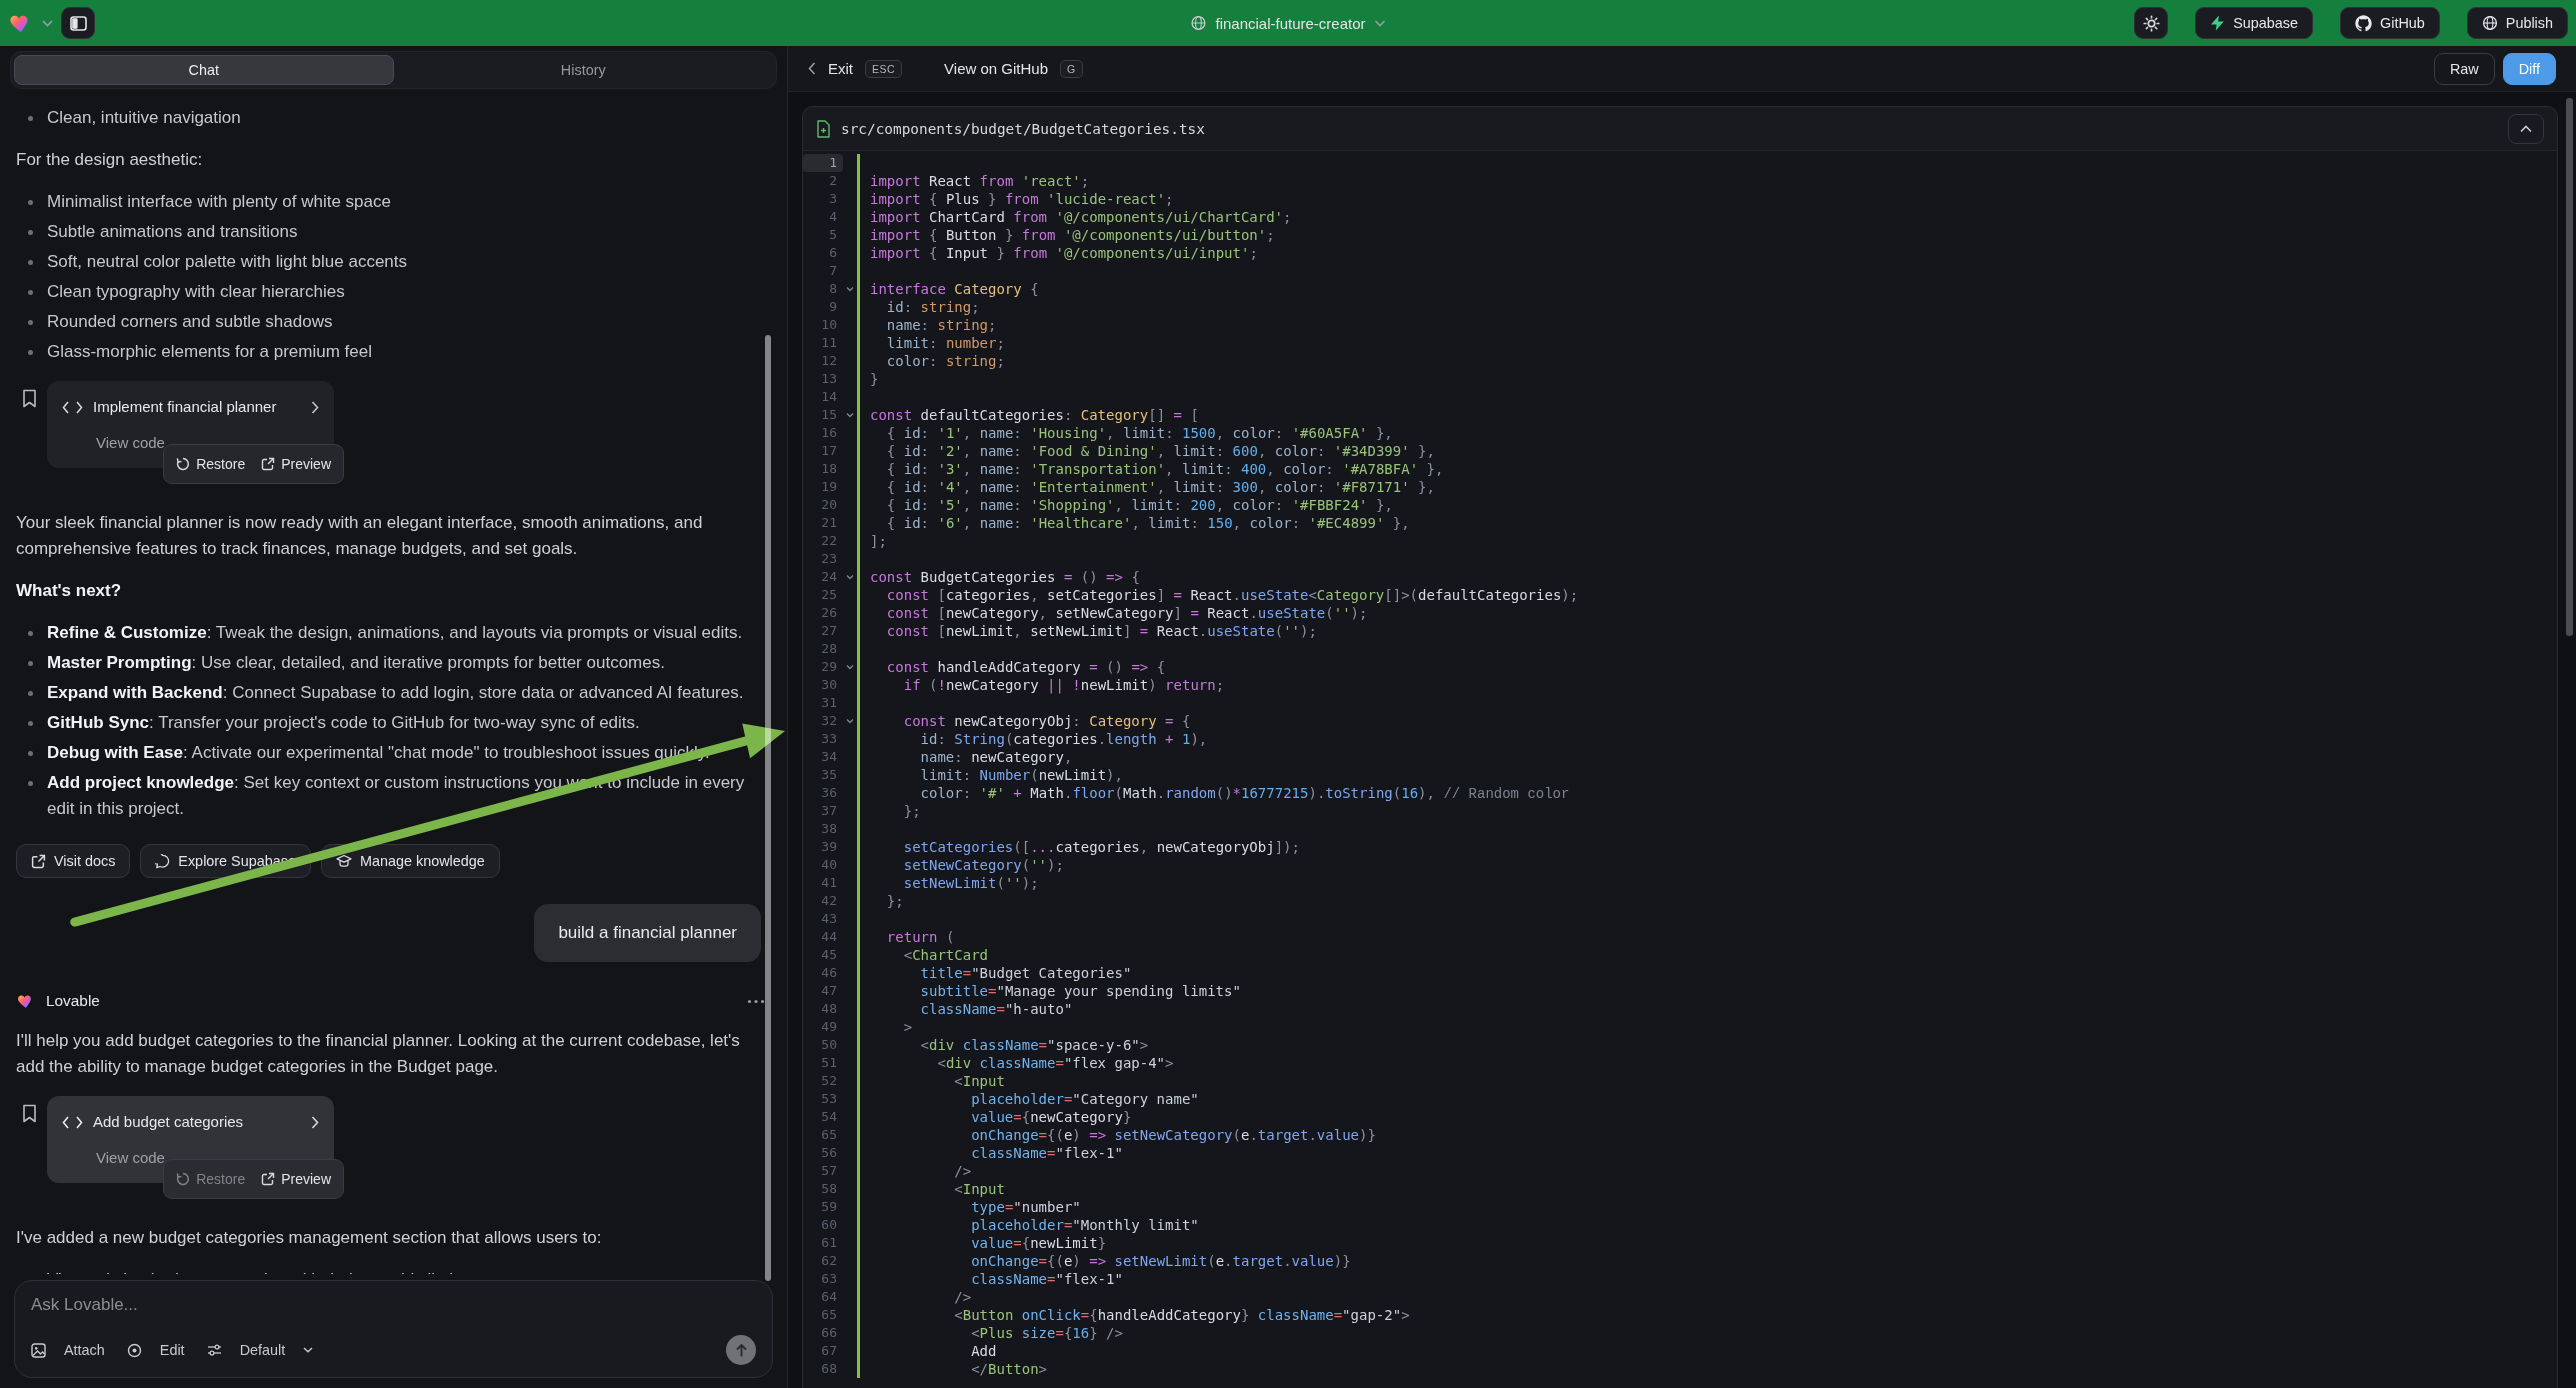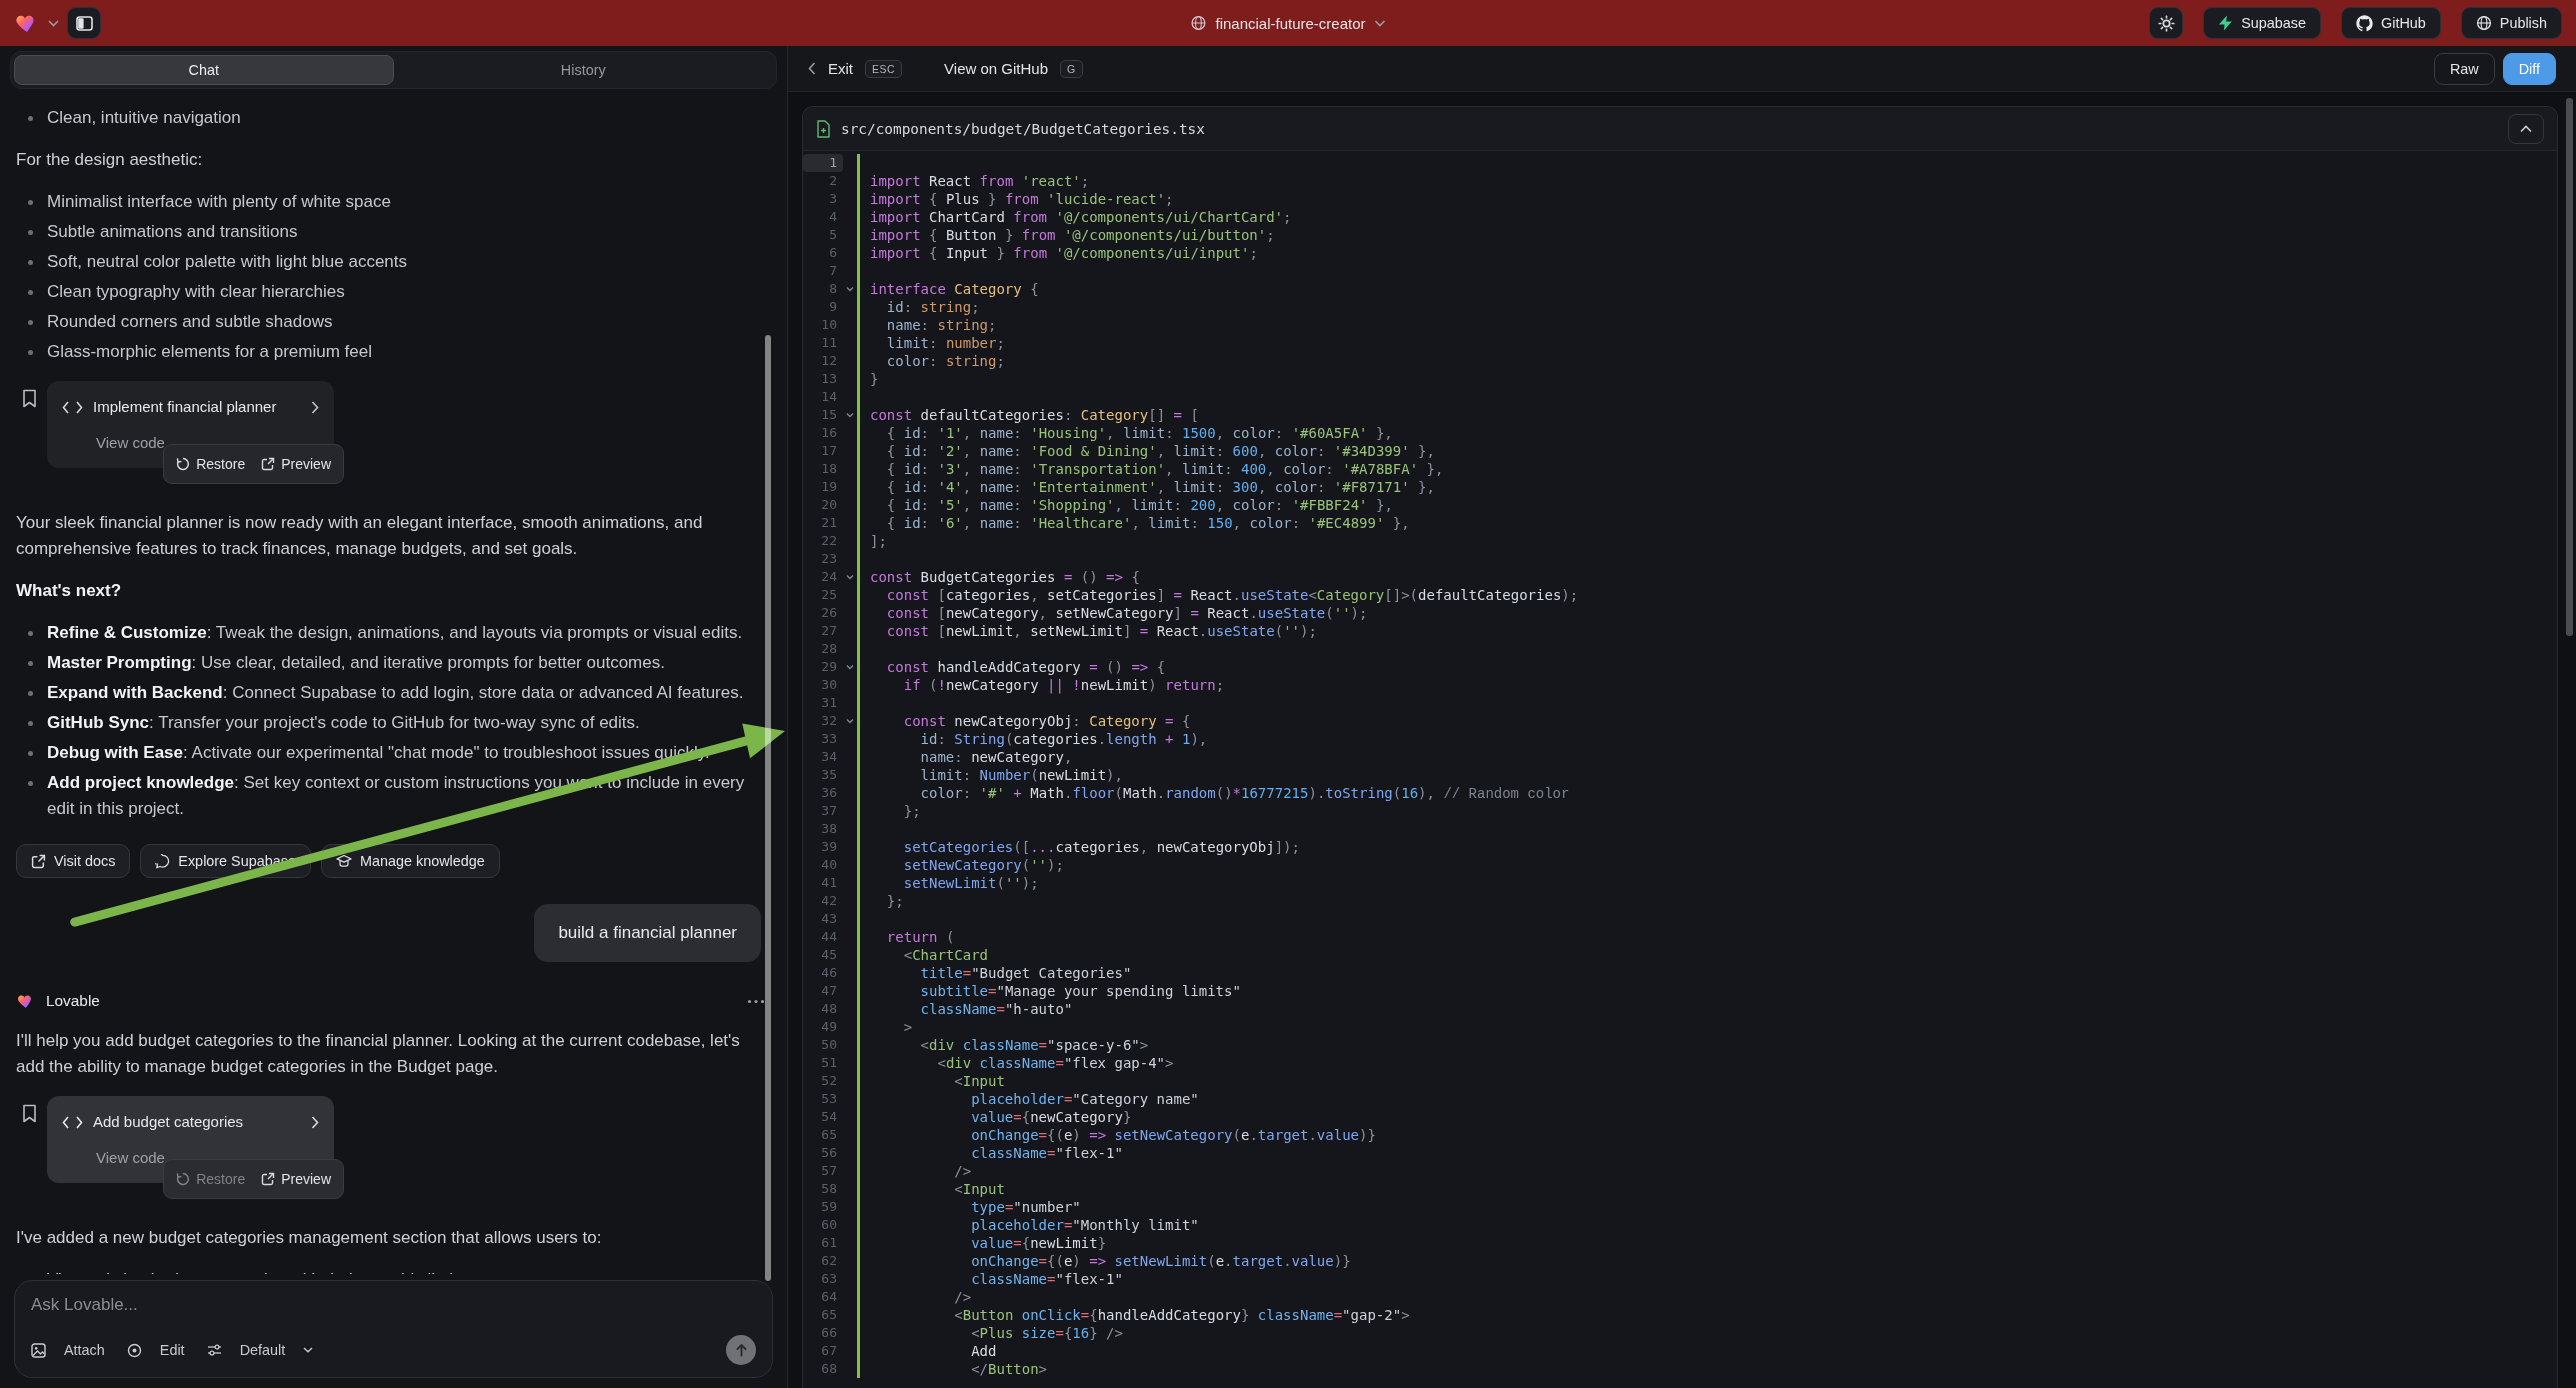--- a/index.html
+++ b/index.html
@@ -1,25 +1,25 @@
 <!DOCTYPE html>
 <html><head>
 <meta charset="utf-8">
 <style>
   * { margin:0; padding:0; box-sizing:border-box; }
   html,body { width:2576px; height:1388px; overflow:hidden; background:#131418; }
   body { font-family:"Liberation Sans", sans-serif; color:#d4d5d9; }
   .app { width:2576px; height:1388px; display:flex; flex-direction:column; }
 
   
-  .topbar { height:46px; flex:0 0 46px; display:flex; align-items:center; padding:0 14px; position:relative; background:#7f1d1d; }
+  .topbar { height:46px; flex:0 0 46px; display:flex; align-items:center; padding:0 8px; position:relative; background:#15803d; }
   .tb-left { display:flex; align-items:center; gap:8px; }
   .icon-btn { width:34px; height:32px; display:flex; align-items:center; justify-content:center; background:#1b1c21; border:1px solid #303138; border-radius:9px; cursor:pointer; }
   .tb-center { position:absolute; left:50%; top:0; transform:translateX(-50%); height:46px; display:flex; align-items:center; gap:9px; font-size:15px; color:#e4e5e8; }
-  .tb-right { margin-left:auto; display:flex; align-items:center; gap:20px;justify-content:flex-end; }
+  .tb-right { margin-left:auto; display:flex; align-items:center; gap:27px;justify-content:flex-end; }
   .pill-btn { height:32px; display:flex; align-items:center; gap:8px; padding:0 14px; background:#1b1c21; border:1px solid #303138; border-radius:9px; font-size:14.4px; color:#e6e7ea; cursor:pointer; }
 
   
   .main { flex:1; display:flex; min-height:0; }
 
   
   .chat-panel { width:787px; flex:0 0 787px; display:flex; flex-direction:column; position:relative; background:#131418; }
   .tabs { flex:0 0 auto; margin:5px 10px 4px; display:flex; padding:3px; background:#1b1c21; border:1px solid #24252b; border-radius:11px; }
   .tab { flex:1; height:30px; border:1px solid transparent; background:transparent; border-radius:8px; font-size:14.4px; color:#97989e; font-family:inherit; cursor:pointer; }
   .tab.active { background:#37383e; border-color:#4a4b53; color:#ededef; }

